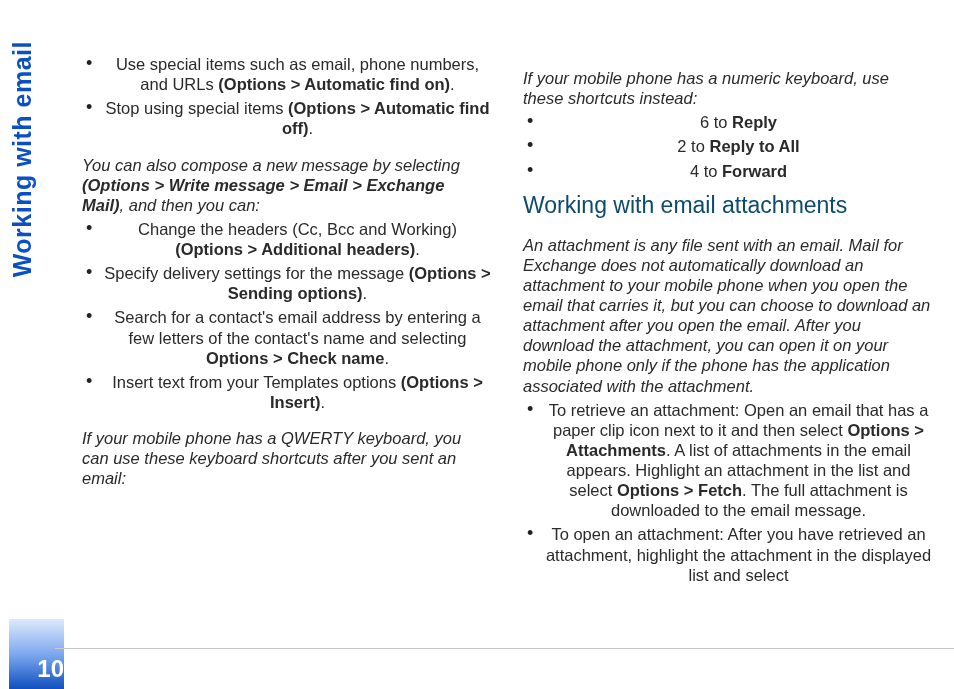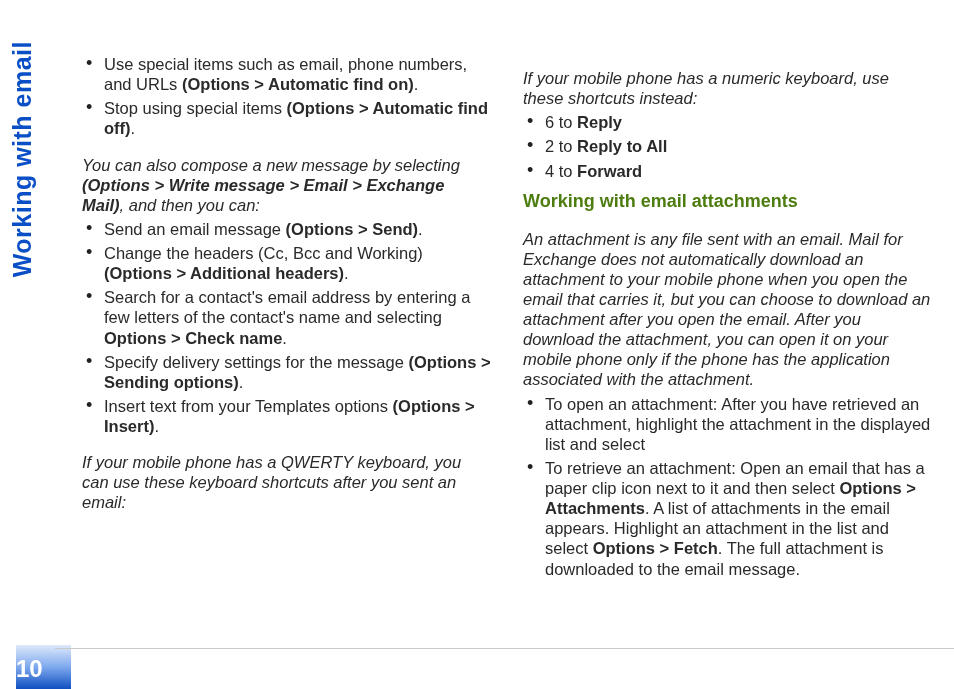--- a/index.html
+++ b/index.html
@@ -21,28 +21,28 @@
     transform: rotate(180deg);
     color: #0b4fc7;
     font-weight: 700;
     font-size: 25px;
     letter-spacing: 0.5px;
     white-space: nowrap;
   }
 
   .page-number-box {
     position: absolute;
-    left: 16px;
+    left: 9px;
     bottom: 0;
     width: 55px;
-    height: 44px;
+    height: 70px;
     background: linear-gradient(to bottom, #dfe9fb 0%, #7ea9ee 50%, #0f4fc0 100%);
     display: flex;
     align-items: flex-end;
-    justify-content: flex-start;
+    justify-content: flex-end;
     padding-bottom: 6px;
   }
   .page-number-box span {
     color: #fff;
     font-weight: 700;
     font-size: 24px;
   }
   .bottom-rule {
     position: absolute;
     left: 55px;
@@ -70,35 +70,36 @@
   .col p { margin: 16px 0 4px 0; font-style: italic; }
   .col ul {
     list-style: none;
     margin: 2px 0 6px 0;
     padding: 0;
   }
   .col ul li {
     position: relative;
     padding-left: 22px;
     margin: 0 0 4px 0;
+    text-align: center;
   }
   .col ul li::before {
     content: "•";
     position: absolute;
     left: 4px;
     top: 0;
     font-size: 18px;
     line-height: 1.1;
     color: #222;
   }
   .bold { font-weight: 700; }
   h2.section {
-    color: #4d7c0f;
-    font-weight: 700;
-    font-size: 18px;
+    color: #0c4a6e;
+    font-weight: 400;
+    font-size: 23px;
     margin: 10px 0 6px 0;
   }
 </style>
 </head>
 <body>
 
 <div class="side-title-wrap">
   <div class="side-title-inner">Working with email</div>
 </div>
 
@@ -118,30 +119,27 @@
         <span>Stop using special items </span><span class="bold">(Options &gt; Automatic find off)</span><span>.</span>
       </li>
     </ul>
 
     <p>
       <span>You can also compose a new message by selecting </span><span class="bold">(Options &gt; Write message &gt; Email &gt; Exchange Mail)</span><span>, and then you can:</span>
     </p>
 
     <ul>
       <li>
-        <span>Send an email message </span><span class="bold">(Options &gt; Send)</span><span>.</span>
-      </li>
-      <li>
         <span>Change the headers (Cc, Bcc and Working) </span><span class="bold">(Options &gt; Additional headers)</span><span>.</span>
       </li>
       <li>
-        <span>Search for a contact's email address by entering a few letters of the contact's name and selecting </span><span class="bold">Options &gt; Check name</span><span>.</span>
+        <span>Specify delivery settings for the message </span><span class="bold">(Options &gt; Sending options)</span><span>.</span>
       </li>
       <li>
-        <span>Specify delivery settings for the message </span><span class="bold">(Options &gt; Sending options)</span><span>.</span>
+        <span>Search for a contact's email address by entering a few letters of the contact's name and selecting </span><span class="bold">Options &gt; Check name</span><span>.</span>
       </li>
       <li>
         <span>Insert text from your Templates options </span><span class="bold">(Options &gt; Insert)</span><span>.</span>
       </li>
     </ul>
 
     <p>If your mobile phone has a QWERTY keyboard, you can use these keyboard shortcuts after you sent an email:</p>
 
   </div>
 
@@ -159,21 +157,21 @@
         <span>4 to </span><span class="bold">Forward</span>
       </li>
     </ul>
 
     <h2 class="section">Working with email attachments</h2>
 
     <p>An attachment is any file sent with an email. Mail for Exchange does not automatically download an attachment to your mobile phone when you open the email that carries it, but you can choose to download an attachment after you open the email. After you download the attachment, you can open it on your mobile phone only if the phone has the application associated with the attachment.</p>
 
     <ul>
       <li>
-        <span>To open an attachment: After you have retrieved an attachment, highlight the attachment in the displayed list and select</span>
+        <span>To retrieve an attachment: Open an email that has a paper clip icon next to it and then select </span><span class="bold">Options &gt; Attachments</span><span>. A list of attachments in the email appears. Highlight an attachment in the list and select </span><span class="bold">Options &gt; Fetch</span><span>. The full attachment is downloaded to the email message.</span>
       </li>
       <li>
-        <span>To retrieve an attachment: Open an email that has a paper clip icon next to it and then select </span><span class="bold">Options &gt; Attachments</span><span>. A list of attachments in the email appears. Highlight an attachment in the list and select </span><span class="bold">Options &gt; Fetch</span><span>. The full attachment is downloaded to the email message.</span>
+        <span>To open an attachment: After you have retrieved an attachment, highlight the attachment in the displayed list and select</span>
       </li>
     </ul>
   </div>
 
 </div>
 
 </body></html>

